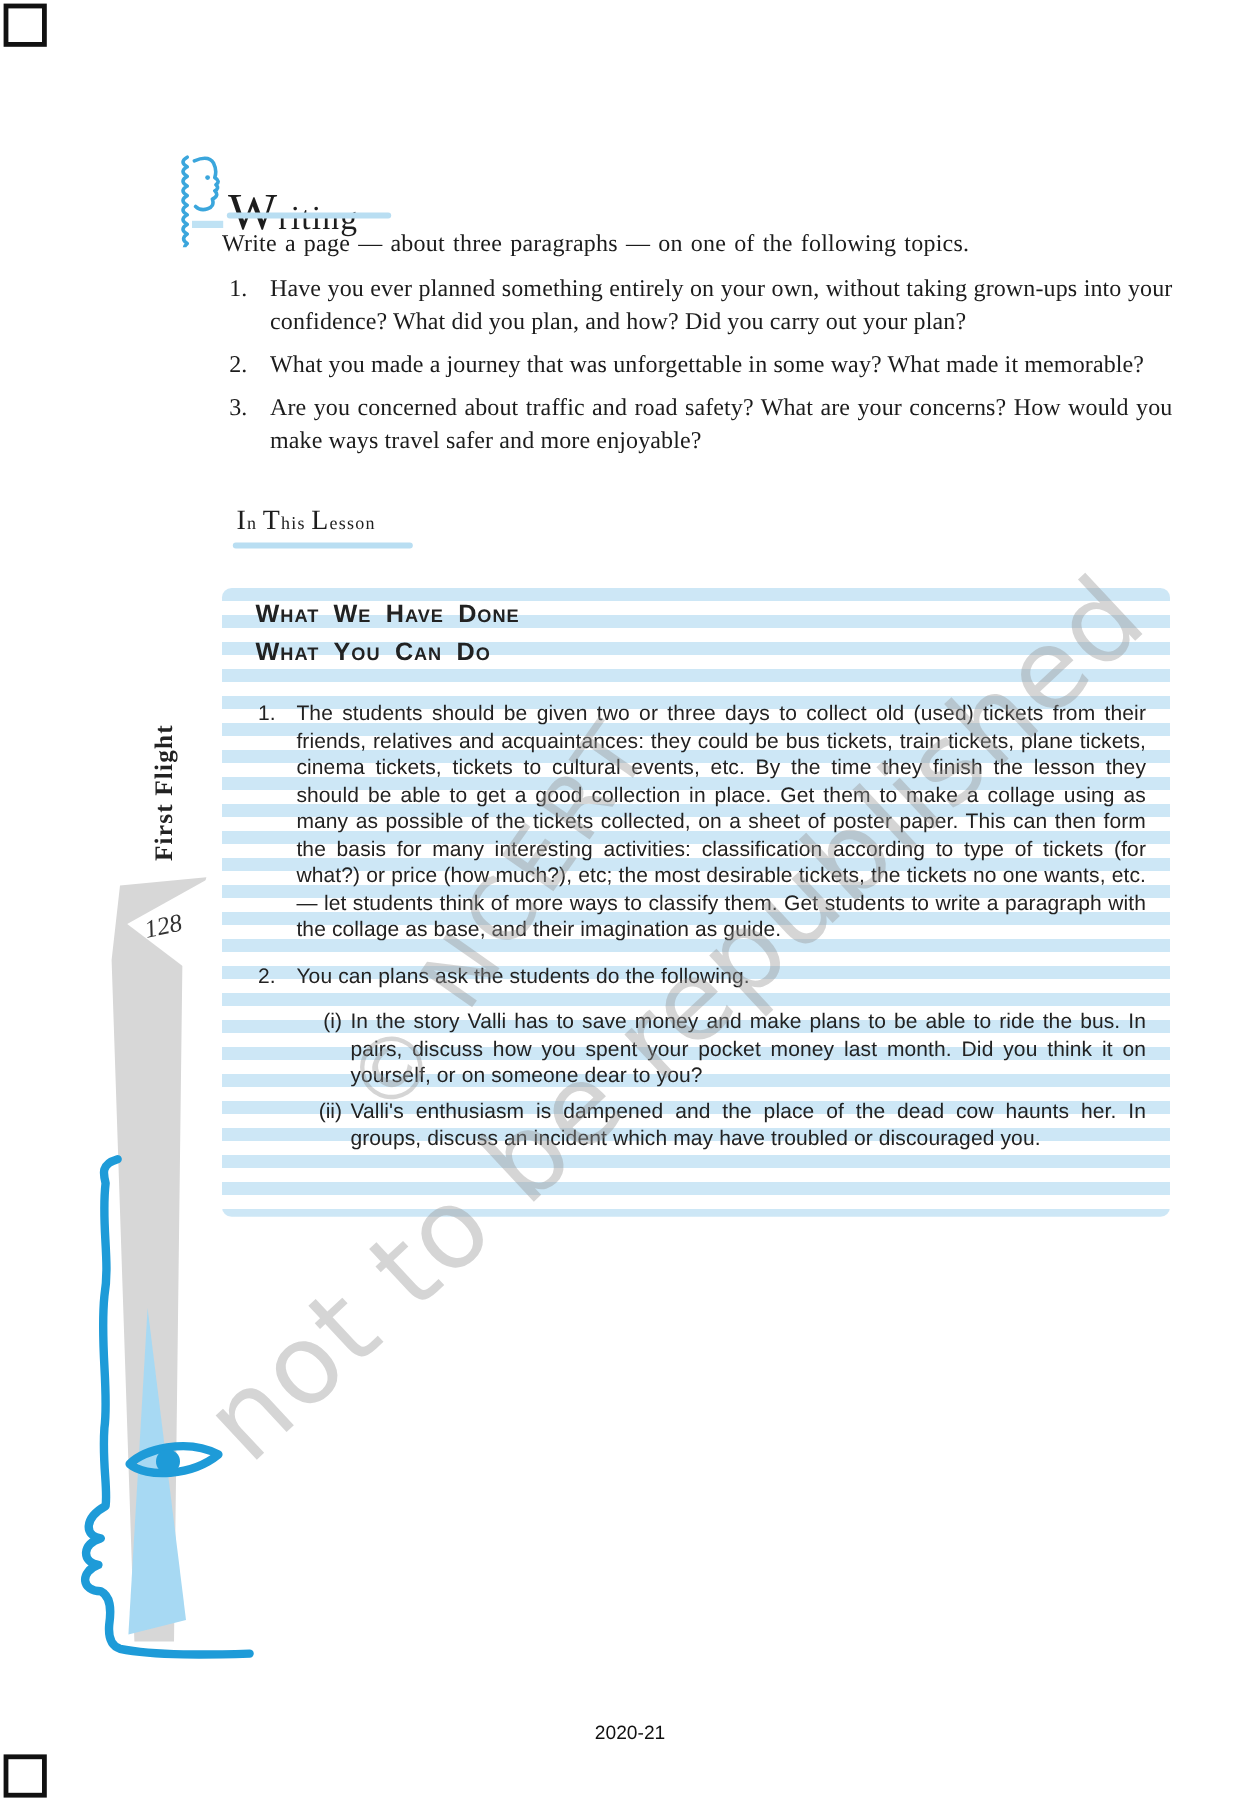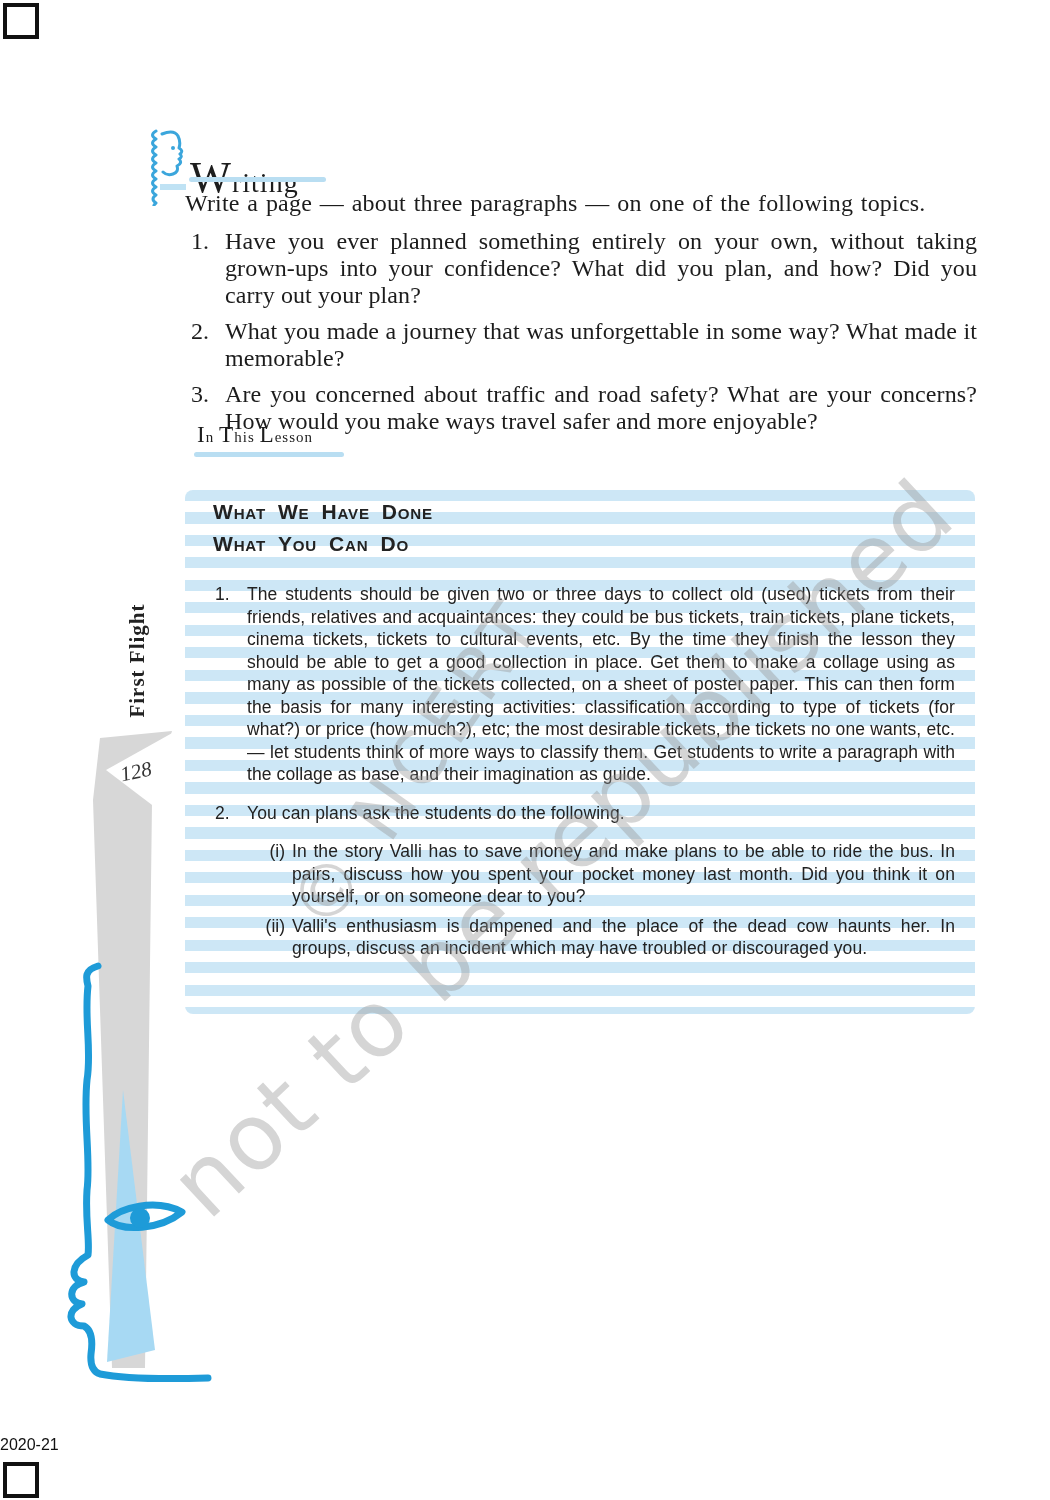--- a/index.html
+++ b/index.html
@@ -46,21 +46,21 @@
   #lesson-heading{left:197px;top:423px;font-size:15px;letter-spacing:1px;z-index:3;}
   .heading-underline{
     position:absolute;height:5px;background:#b9def2;border-radius:3px;z-index:3;
   }
   #writing-underline{left:189px;top:177px;width:137px;}
   #lesson-underline{left:194px;top:452px;width:150px;}
 
   
   #writing-body{
     left:185px;top:191px;width:792px;
-    font-size:24px;line-height:24px;z-index:3;
+    font-size:20px;line-height:24px;z-index:3;
   }
   #writing-intro{margin:0 0 13px 0;letter-spacing:0.2px;word-spacing:1.5px;}
   .topic-row{
     display:grid;grid-template-columns:40px 1fr;
     margin-bottom:9px;
     line-height:27px;
   }
   .topic-num{padding-left:6px;}
   .topic-text{text-align:justify;letter-spacing:0.1px;font-family:Liberation Serif, serif;}
 
@@ -117,21 +117,21 @@
     white-space:nowrap;
     font-family:"Liberation Serif", serif;
     font-weight:bold;
     font-size:21px;letter-spacing:1px;color:#222;
   }
   #left-art{left:60px;top:720px;z-index:1;}
 
   
   #footer-year{
     left:0;top:1436px;width:1050px;
-    text-align:left;
+    text-align:center;
     font-family:"Liberation Sans", sans-serif;
     font-size:16px;color:#111;z-index:3;
   }
 </style>
 </head>
 <body>
 
 <div class="reg-square" id="reg-top"></div>
 <div class="reg-square" id="reg-bottom"></div>
 

